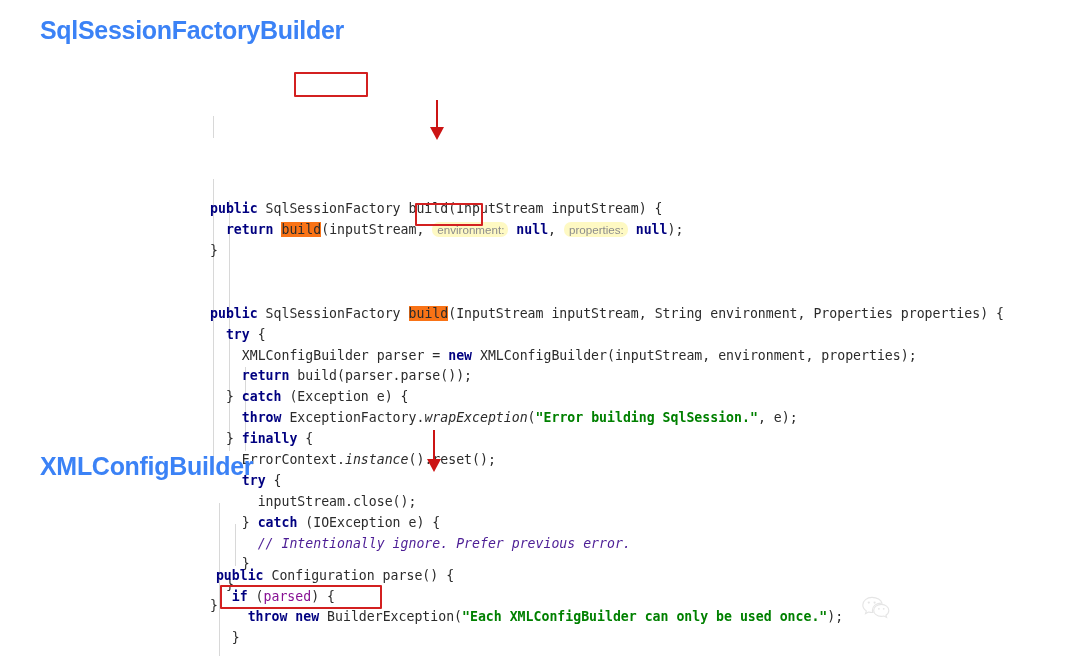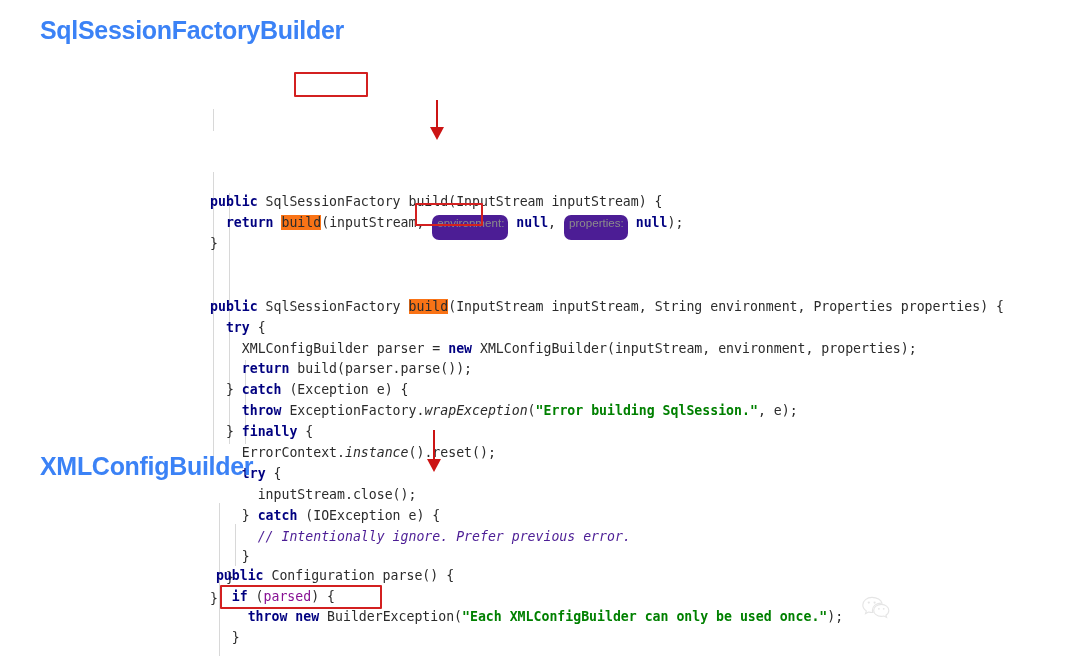--- a/index.html
+++ b/index.html
@@ -31,44 +31,44 @@
 
   
   .code-block {
     position: absolute;
     font-family: "DejaVu Sans Mono", "Liberation Mono", monospace;
     font-size: 13.2px;
     line-height: 20.9px;
     color: #2b2b2b;
     white-space: pre;
   }
-  #code-block-factory { left: 210px; top: 46px; }
+  #code-block-factory { left: 210px; top: 53px; }
   #code-block-config  { left: 200px; top: 482px; }
 
   .code-line {
     position: relative;
     height: 20.9px;
     white-space: pre;
   }
 
   
   .kw       { color: #000080; font-weight: bold; }   
   .plain    { color: #2b2b2b; }
   .str      { color: #008000; font-weight: bold; }   
   .cmt      { color: #4c1d95; font-style: italic; }  
   .fld      { color: #871094; }                      
   .mtd-i    { color: #2b2b2b; font-style: italic; margin-top: 37px; }  
   .hl-build { background: #f97316; }                 
 
   
   .hint {
     color: #8c8c8c;
-    background: #4c1d95;
+    background: #fef9c3;
     border-radius: 7px;
-    padding: 1px 4px 11px 5px;
+    padding: 1px 4px 1px 5px;
     font-size: 11.6px;
     font-family: "Liberation Sans", sans-serif;
     font-style: normal;
   }
 
   
   .guide {
     position: absolute;
     width: 1px;
     background: #d8d8d8;

